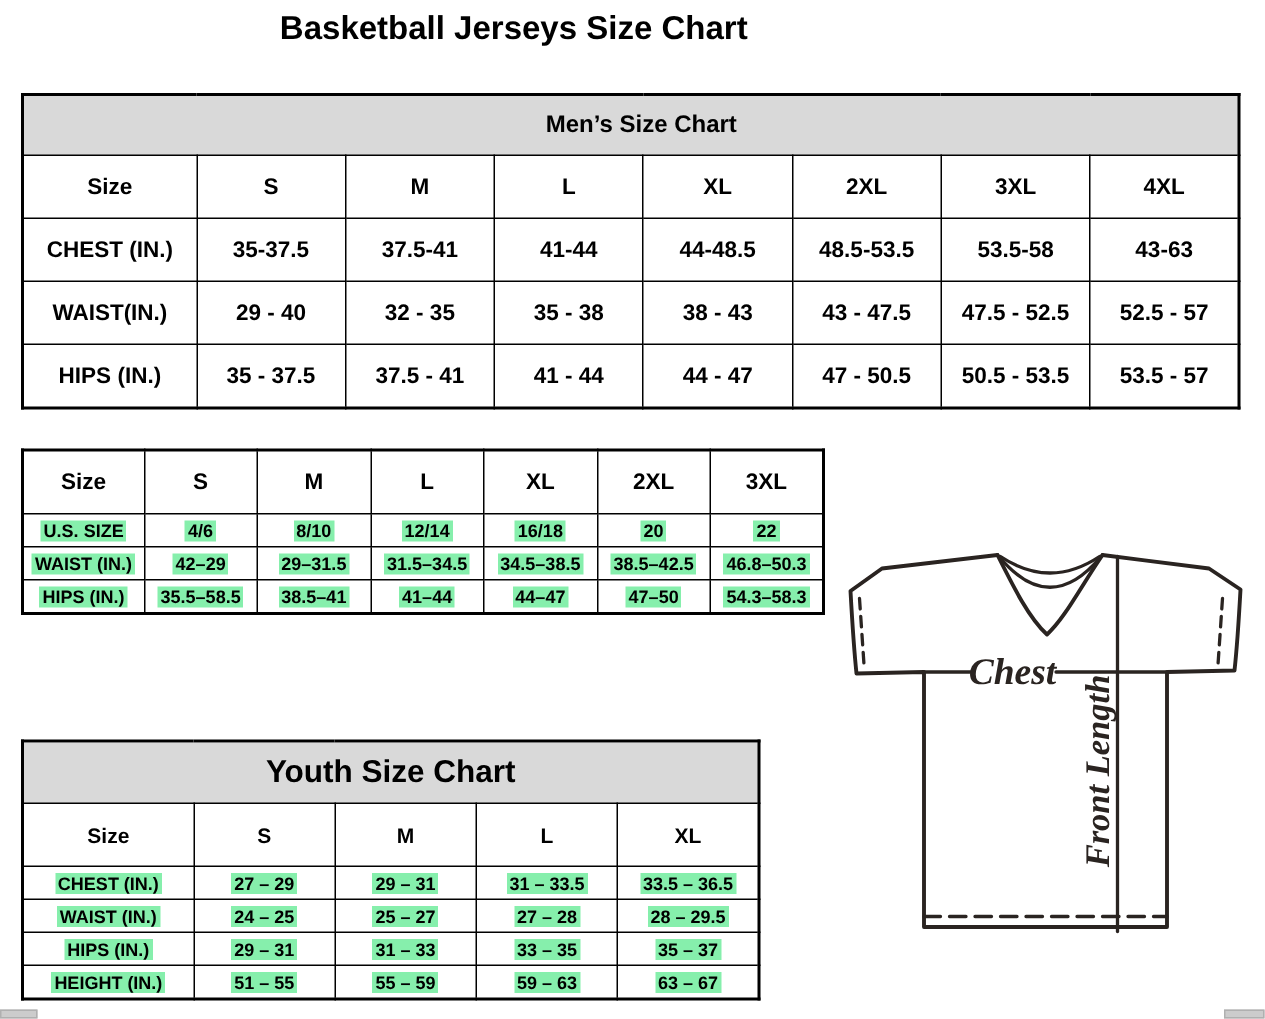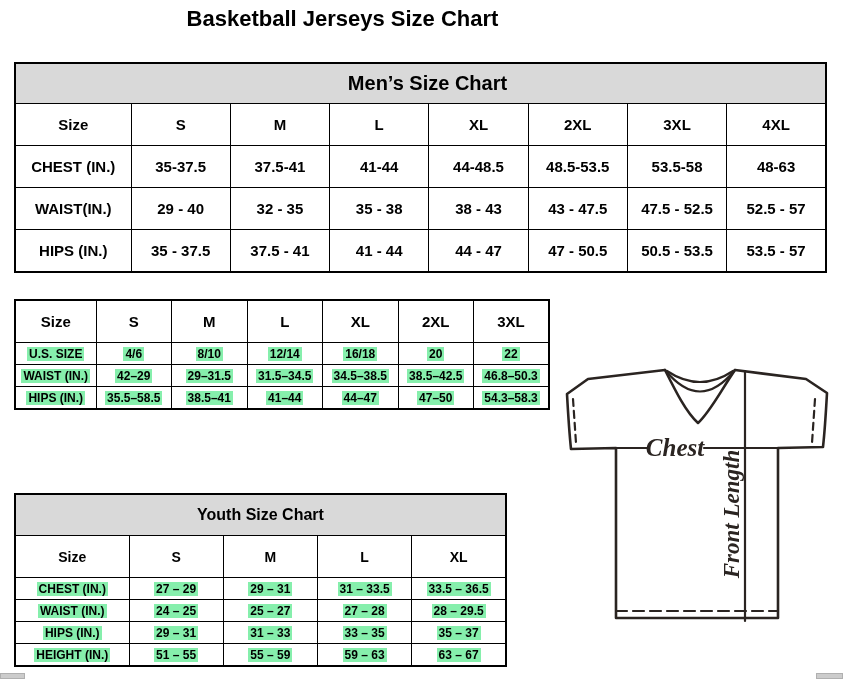--- a/index.html
+++ b/index.html
@@ -19,31 +19,31 @@
   table.size-table{
     width:100%;border-collapse:collapse;table-layout:fixed;
     border:2px solid #000;
   }
   table.size-table th, table.size-table td{
     border:1px solid #000;text-align:center;vertical-align:middle;
     font-weight:bold;padding:0 2px;overflow:hidden;white-space:nowrap;
   }
   tr.title-row th{background:#d9d9d9;}
   
-  .sec-mens tr.title-row th{height:39px;font-size:20px;padding-left:16px;}
+  .sec-mens tr.title-row th{height:39px;font-size:16px;padding-left:16px;}
   .sec-mens tr.col-head th{height:41px;font-size:15px;}
   .sec-mens tbody tr th, .sec-mens tbody tr td{height:41px;font-size:15px;}
   .sec-mens col.c0{width:116px;}
   
   .sec-womens tr.title-row th{height:37px;font-size:15px;}
   .sec-womens tr.col-head th{height:41px;font-size:15px;}
   .sec-womens tbody tr th, .sec-womens tbody tr td{height:21px;font-size:12px;}
   .sec-womens col.c0{width:81px;}
   
-  .sec-youth tr.title-row th{height:40px;font-size:16px;}
+  .sec-youth tr.title-row th{height:40px;font-size:21px;}
   .sec-youth tr.col-head th{height:41px;font-size:14px;}
   .sec-youth tbody tr th, .sec-youth tbody tr td{height:21px;font-size:12px;}
   .sec-youth col.c0{width:114px;}
   
   .highlighted tbody .hl{background:#86efac;padding:0 2px;}
   
   .jersey-wrap{position:absolute;left:557px;top:362px;width:274px;height:266px;}
   .jersey-wrap svg{display:block;}
   .jersey-text{
     font-family:"Liberation Serif", serif;
@@ -88,21 +88,21 @@
       </thead>
       <tbody>
         <tr>
           <th><span class="hl">CHEST (IN.)</span></th>
           <td><span class="hl">35-37.5</span></td>
           <td><span class="hl">37.5-41</span></td>
           <td><span class="hl">41-44</span></td>
           <td><span class="hl">44-48.5</span></td>
           <td><span class="hl">48.5-53.5</span></td>
           <td><span class="hl">53.5-58</span></td>
-          <td><span class="hl">48-63</span></td>
+          <td><span class="hl">43-63</span></td>
         </tr>
         <tr>
           <th><span class="hl">WAIST(IN.)</span></th>
           <td><span class="hl">29 - 40</span></td>
           <td><span class="hl">32 - 35</span></td>
           <td><span class="hl">35 - 38</span></td>
           <td><span class="hl">38 - 43</span></td>
           <td><span class="hl">43 - 47.5</span></td>
           <td><span class="hl">47.5 - 52.5</span></td>
           <td><span class="hl">52.5 - 57</span></td>

